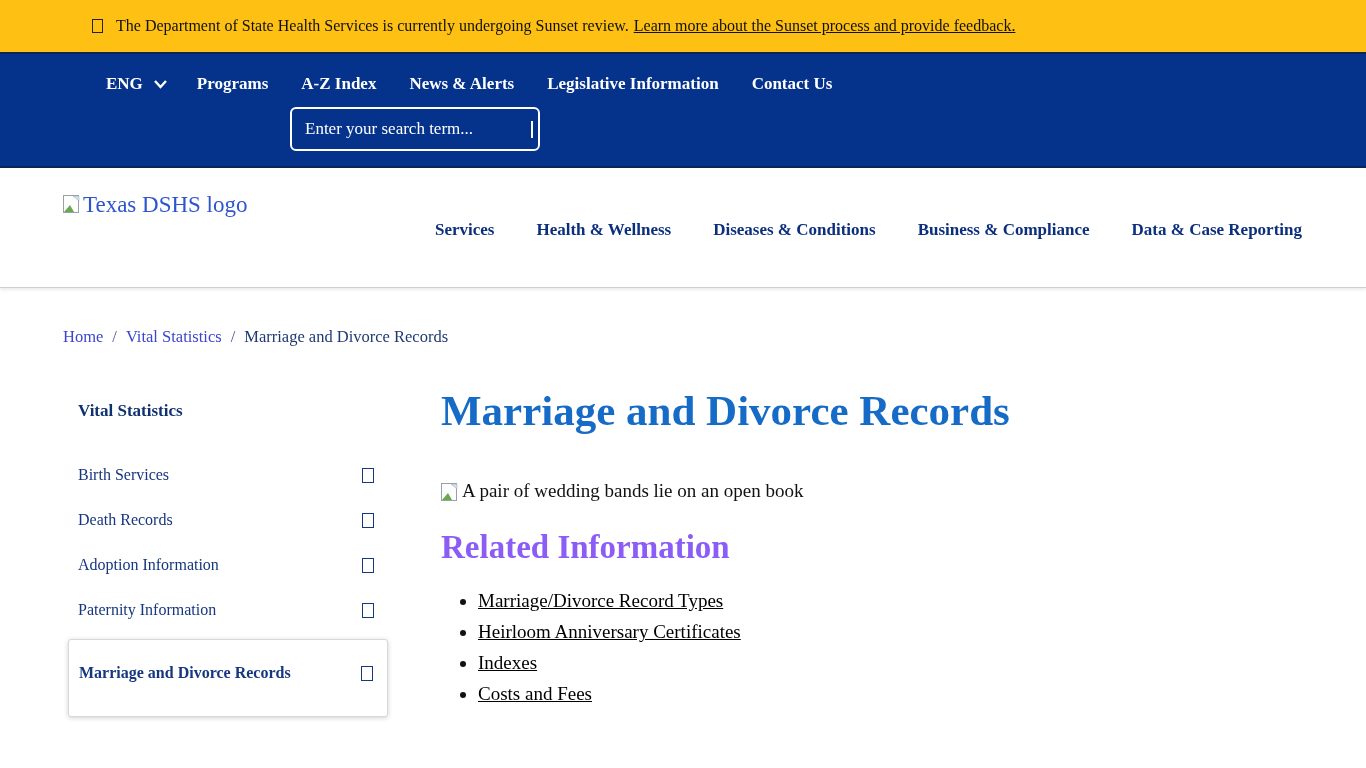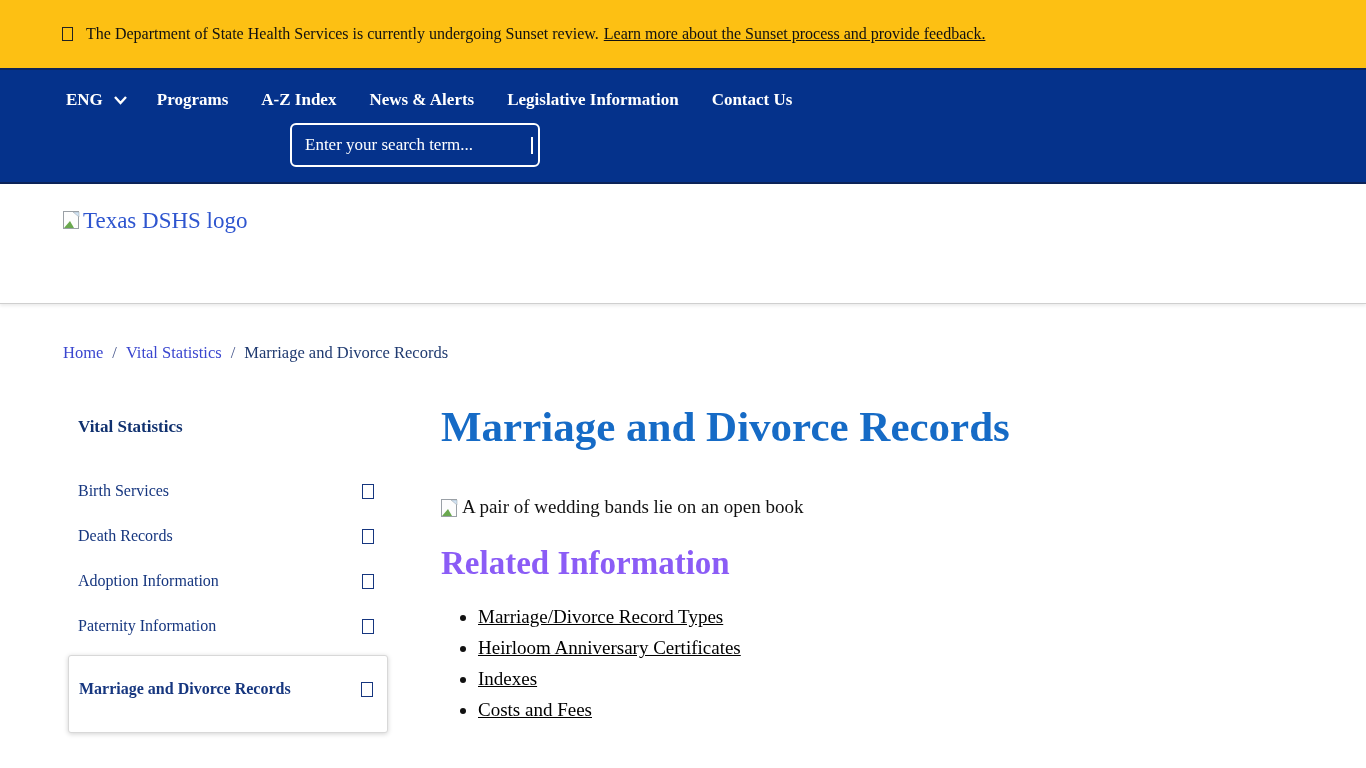--- a/index.html
+++ b/index.html
@@ -8,25 +8,25 @@
     position: relative;
     width: 1366px;
     height: 768px;
     overflow: hidden;
     background: #fff;
     font-family: "Liberation Serif", serif;
   }
 
   
   .alert-banner {
-    height: 68px;
+    height: 52px;
     background: #FDC013;
     display: flex;
     align-items: center;
-    padding-left: 62px;
+    padding-left: 92px;
     color: #111;
     font-size: 16px;
   }
   .glyphbox {
     display: inline-block;
     border: 1px solid currentColor;
     vertical-align: middle;
   }
   .alert-banner .glyphbox { width: 11px; height: 14px; margin-right: 13px; color: #222; }
   .alert-banner a {
@@ -38,21 +38,21 @@
   
   .bluebar {
     height: 116px;
     background: #05328B;
     border-top: 2px solid #0c2459;
     border-bottom: 2px solid #0c2459;
   }
   .bluebar .navrow {
     display: flex;
     align-items: center;
-    padding: 20px 0 0 66px;
+    padding: 20px 0 0 106px;
     text-align: right;
   }
   .lang-group {
     display: flex;
     align-items: center;
     gap: 11px;
     margin-right: 30px;
     cursor: pointer;
   }
   .lang-group .lang-label, .navrow a {
@@ -241,20 +241,27 @@
 
   <div class="siteheader">
     <a href="#" class="logo-link">
       <svg class="broken-img" viewBox="0 0 18 19">
         <rect x="0.5" y="0.5" width="15" height="17" fill="#fdfdfd" stroke="#9aa0a6"></rect>
         <polygon points="1,17 7,10 11,17" fill="#6aa84f"></polygon>
         <polygon points="10,1 16,1 16,6" fill="#cfe2f3" stroke="#9aa0a6" stroke-width="0.5"></polygon>
       </svg>
       <span>Texas DSHS logo</span>
     </a>
+    <nav class="mainnav">
+      <a href="#">Services</a>
+      <a href="#">Health &amp; Wellness</a>
+      <a href="#">Diseases &amp; Conditions</a>
+      <a href="#">Business &amp; Compliance</a>
+      <a href="#">Data &amp; Case Reporting</a>
+    </nav>
   </div>
 
   <div class="breadcrumb">
     <a href="#">Home</a>
     <span class="sep">/</span>
     <a href="#">Vital Statistics</a>
     <span class="sep">/</span>
     <span>Marriage and Divorce Records</span>
   </div>
 

